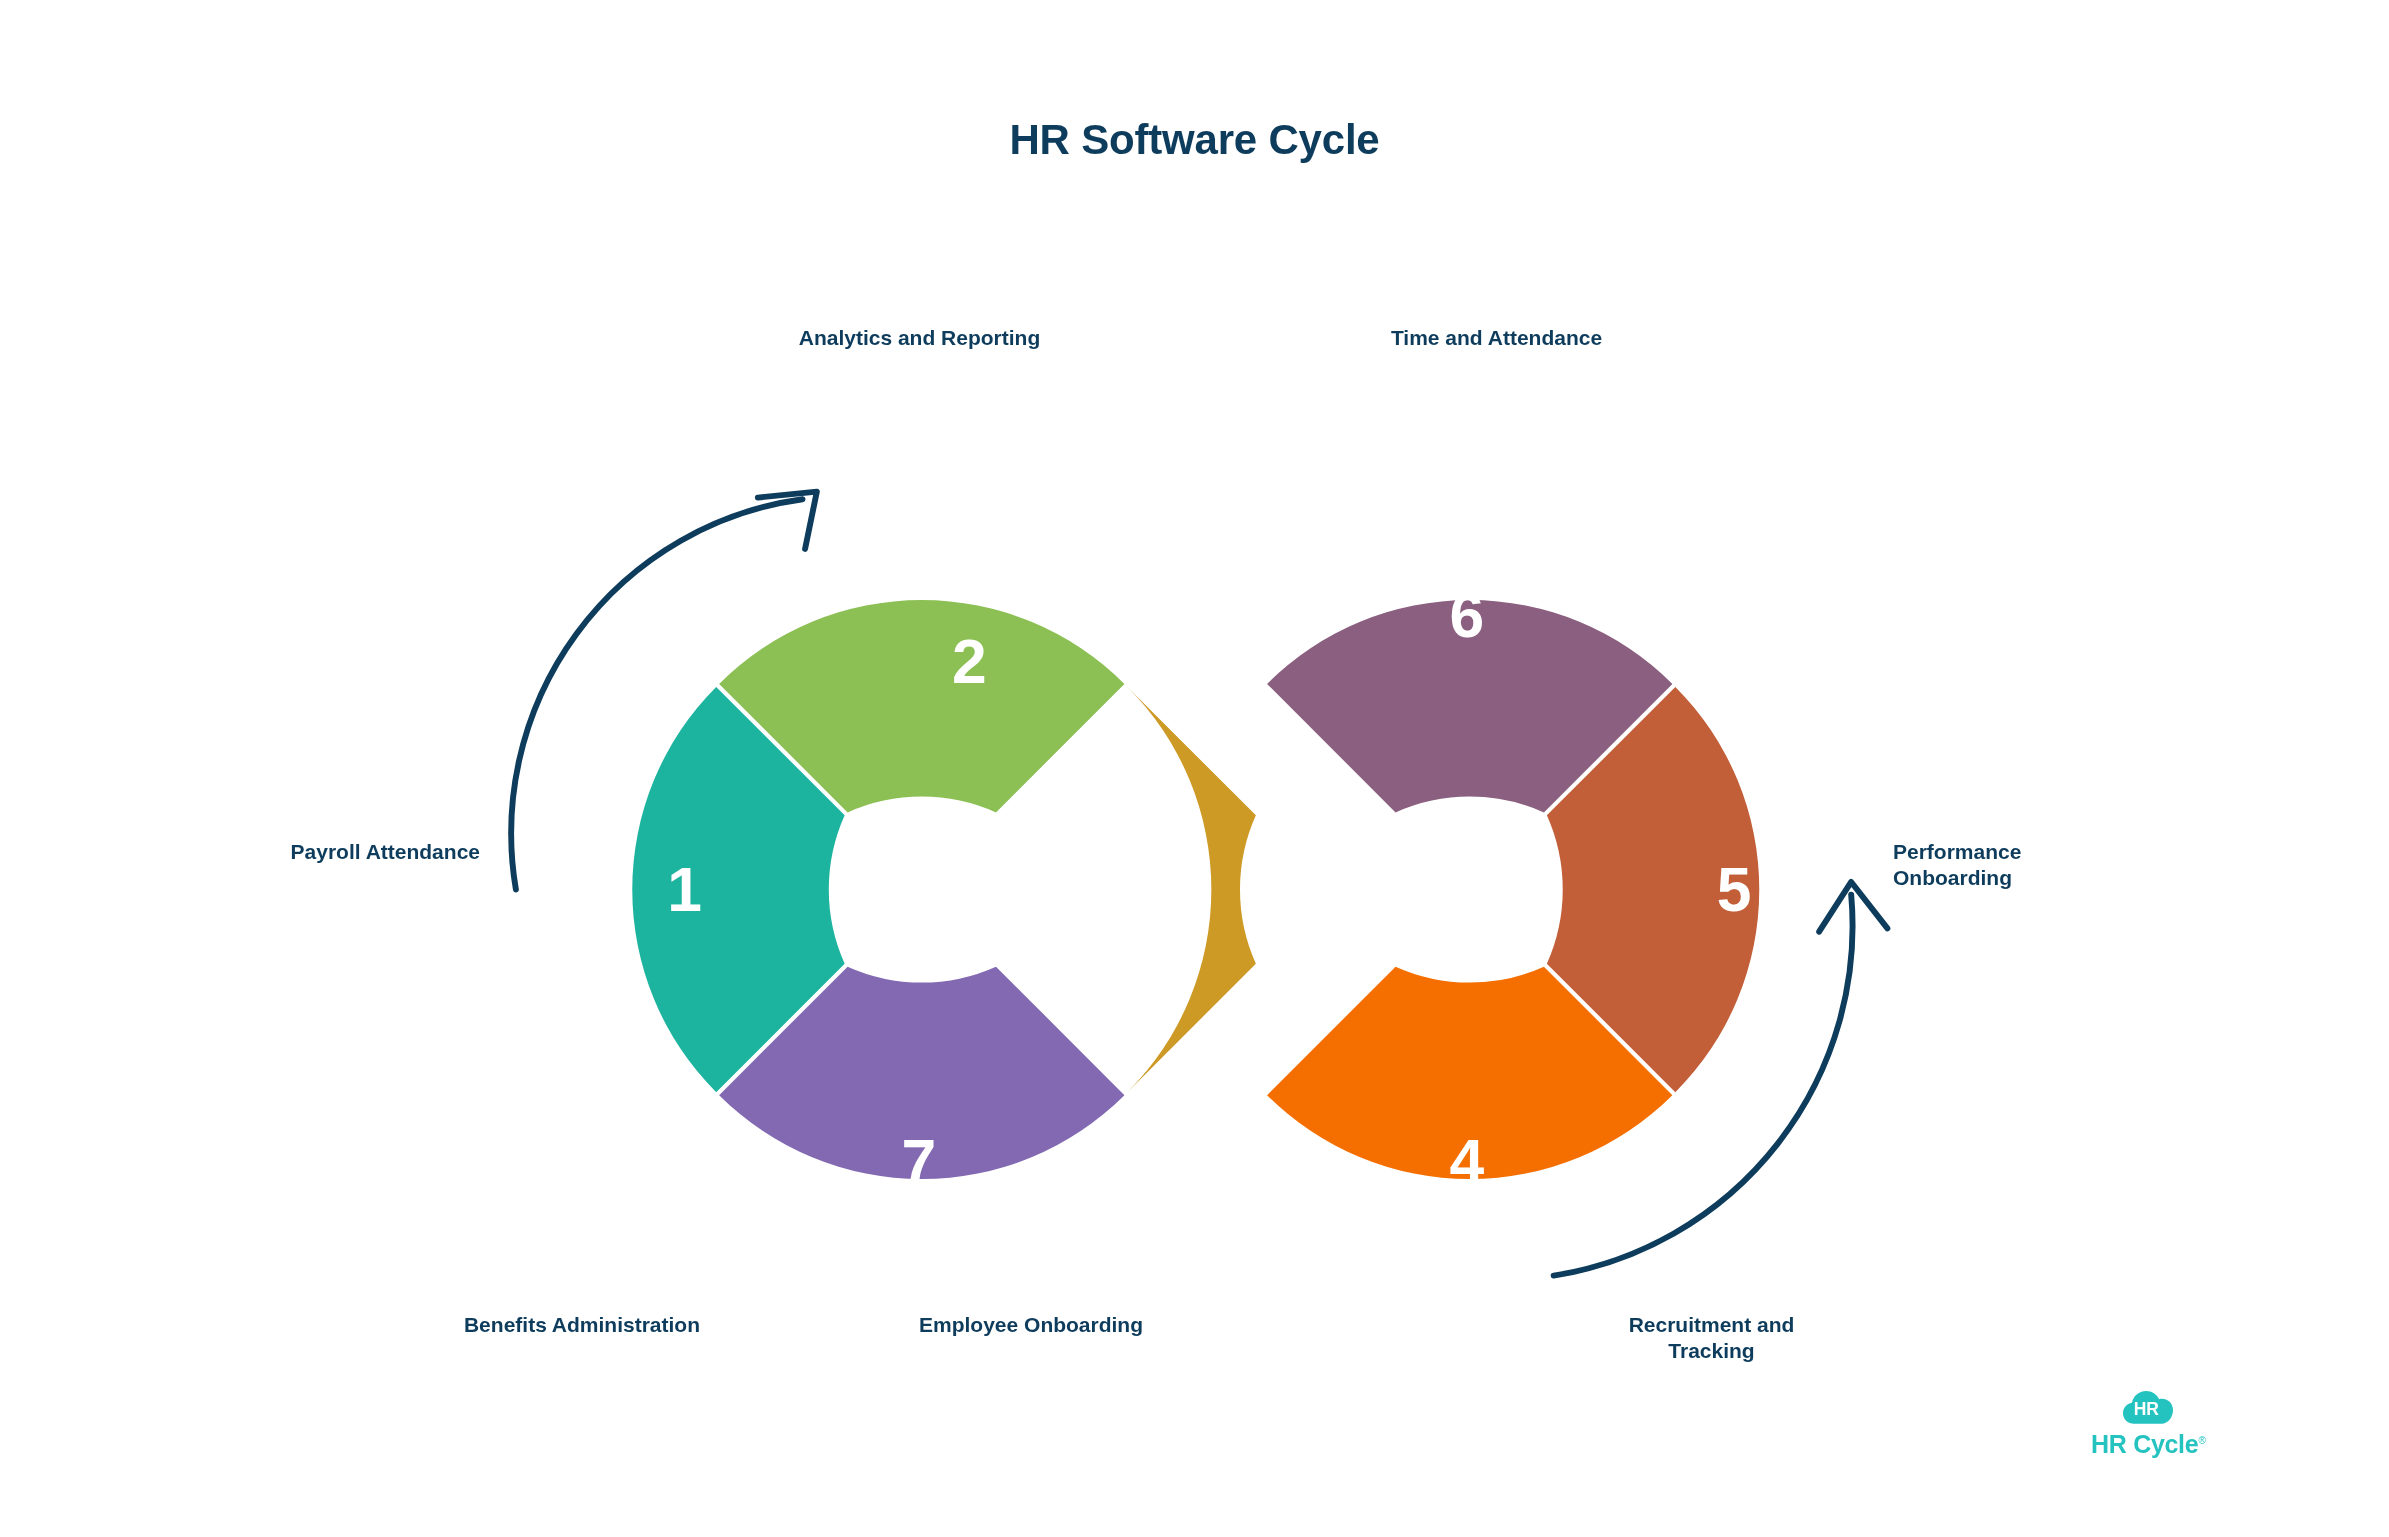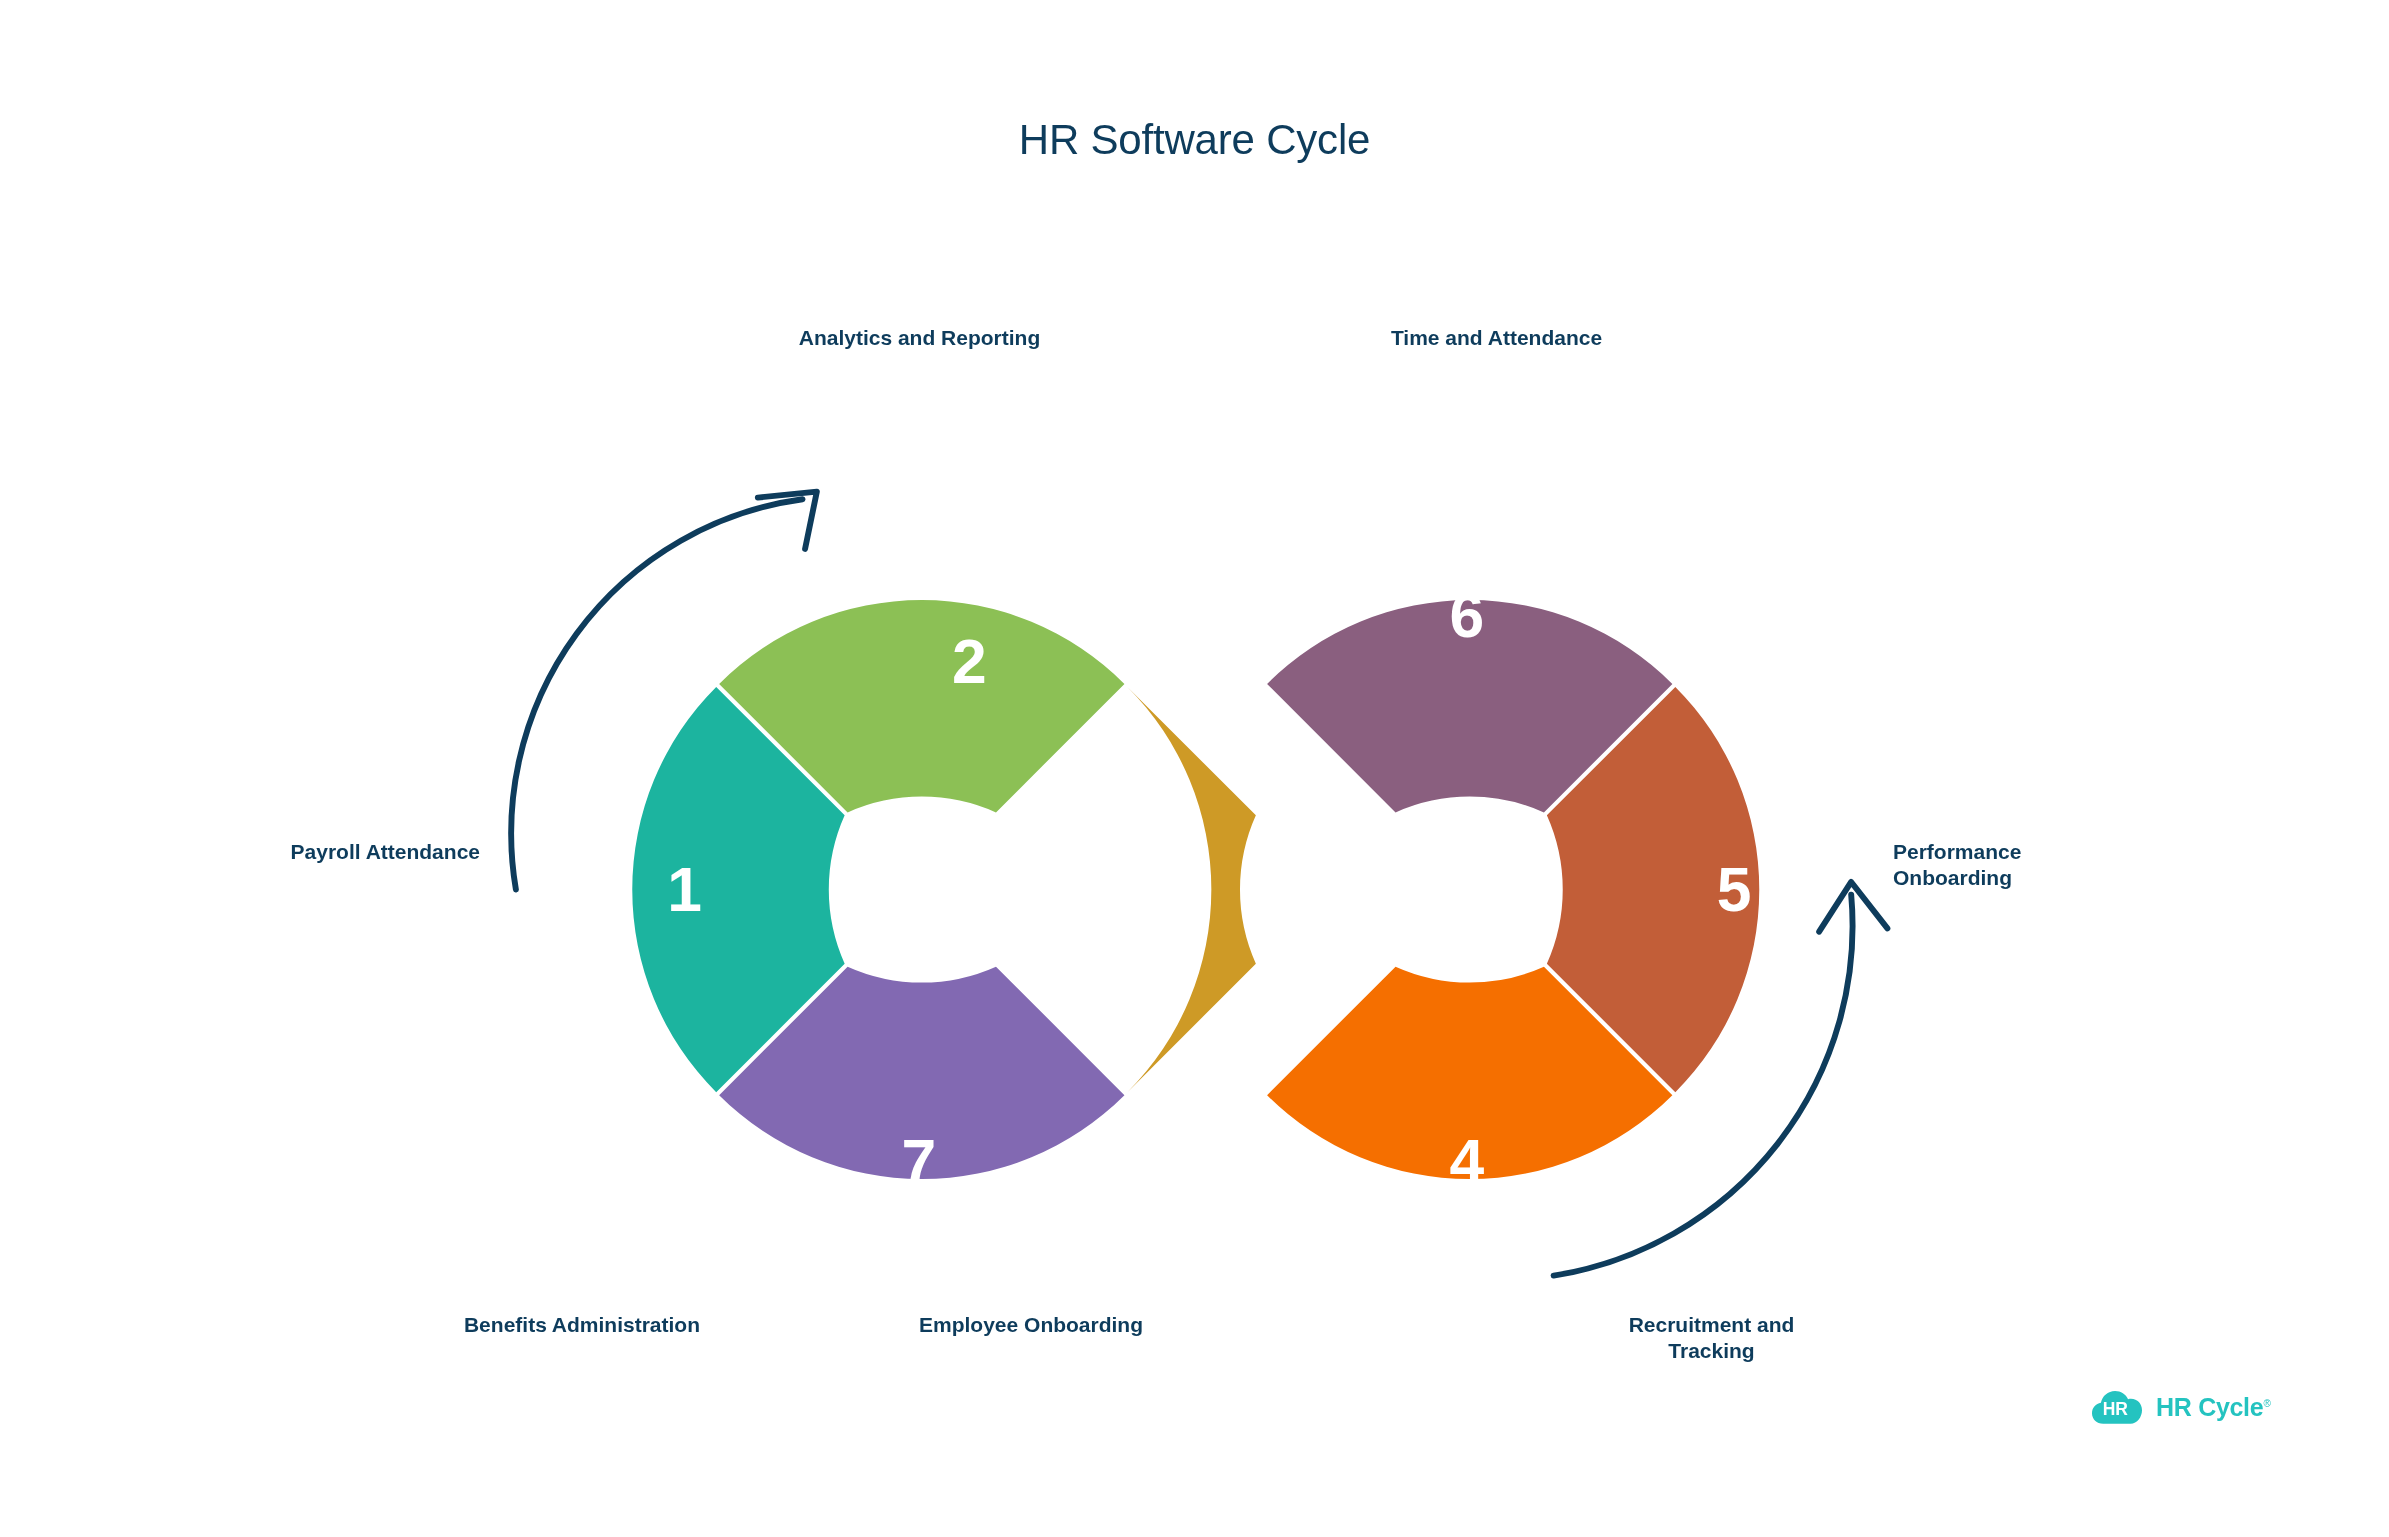--- a/index.html
+++ b/index.html
@@ -16,21 +16,21 @@
     -webkit-font-smoothing: antialiased;
   }
 
   #page-title {
     position: absolute;
     left: 0;
     top: 116px;
     width: 2389px;
     text-align: center;
     font-size: 42px;
-    font-weight: normal;
+    font-weight: bold;
     color: #0E3C5C;
     letter-spacing: -0.2px;
   }
 
   .stage {
     position: absolute;
     left: 0;
     top: 0;
     width: 2389px;
     height: 1538px;
@@ -55,21 +55,22 @@
   #label-onboarding  { left: 919px; top: 1312px; width: 540px; }
   #label-recruitment { left: 1509px; top: 1312px; width: 405px; text-align: center; }
 
   
   #logo {
     position: absolute;
     left: 2091px;
     top: 1387px;
     display: flex;
     align-items: center;
-    gap: 13px;
+    gap: 3px;
+    flex-direction: column;
   }
   #logo-mark { display: block; }
   #logo-wordmark {
     font-size: 25px;
     font-weight: bold;
     color: #24C3C0;
     letter-spacing: -0.3px;
     position: relative;
     white-space: nowrap;
   }

